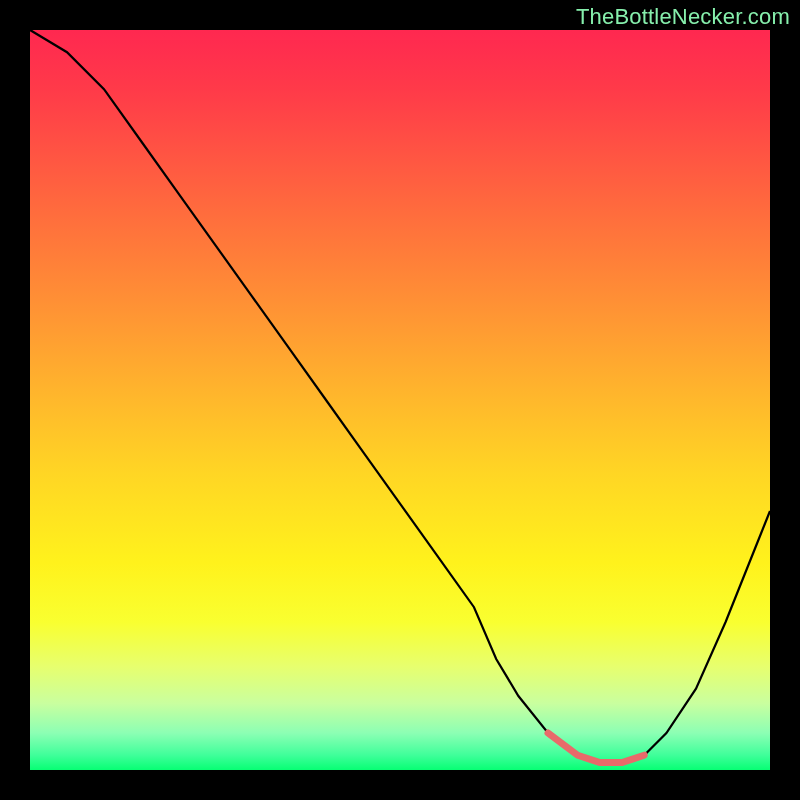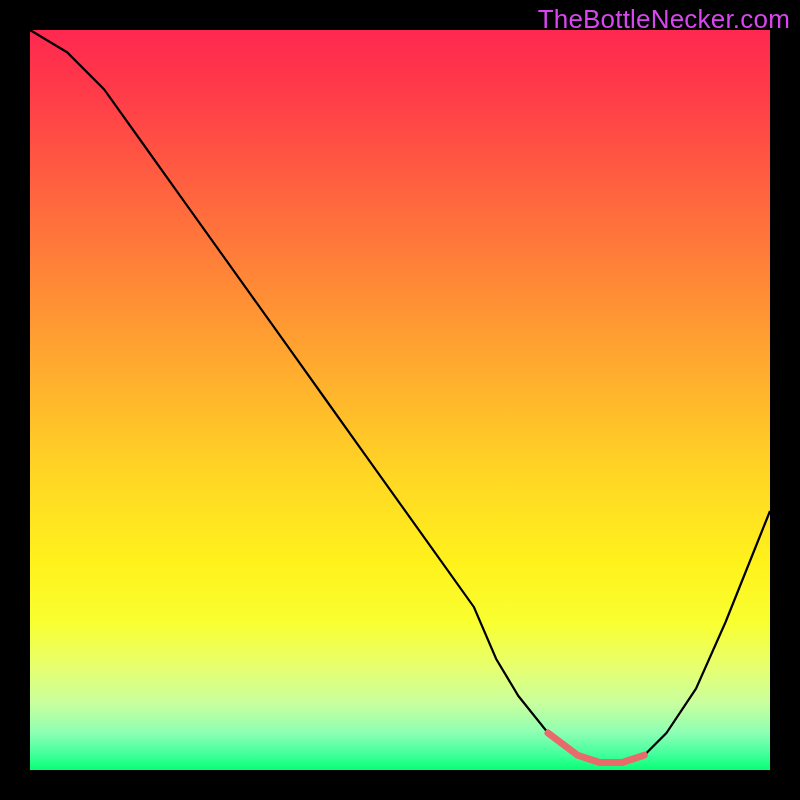--- a/index.html
+++ b/index.html
@@ -37,22 +37,22 @@
       #c9ff9f 91%,
       #8cffb4 95%,
       #3fff9a 98%,
       #07ff74 100%
     );
   }
   .watermark {
     position: absolute;
     top: 4px;
     right: 10px;
-    color: #d946ef;
-    font-size: 26px;
+    color: #86efac;
+    font-size: 22px;
     letter-spacing: 0.2px;
     text-align: center;
   }
   svg.curves {
     position: absolute;
     left: 0;
     top: 0;
     width: 740px;
     height: 740px;
     overflow: visible;

